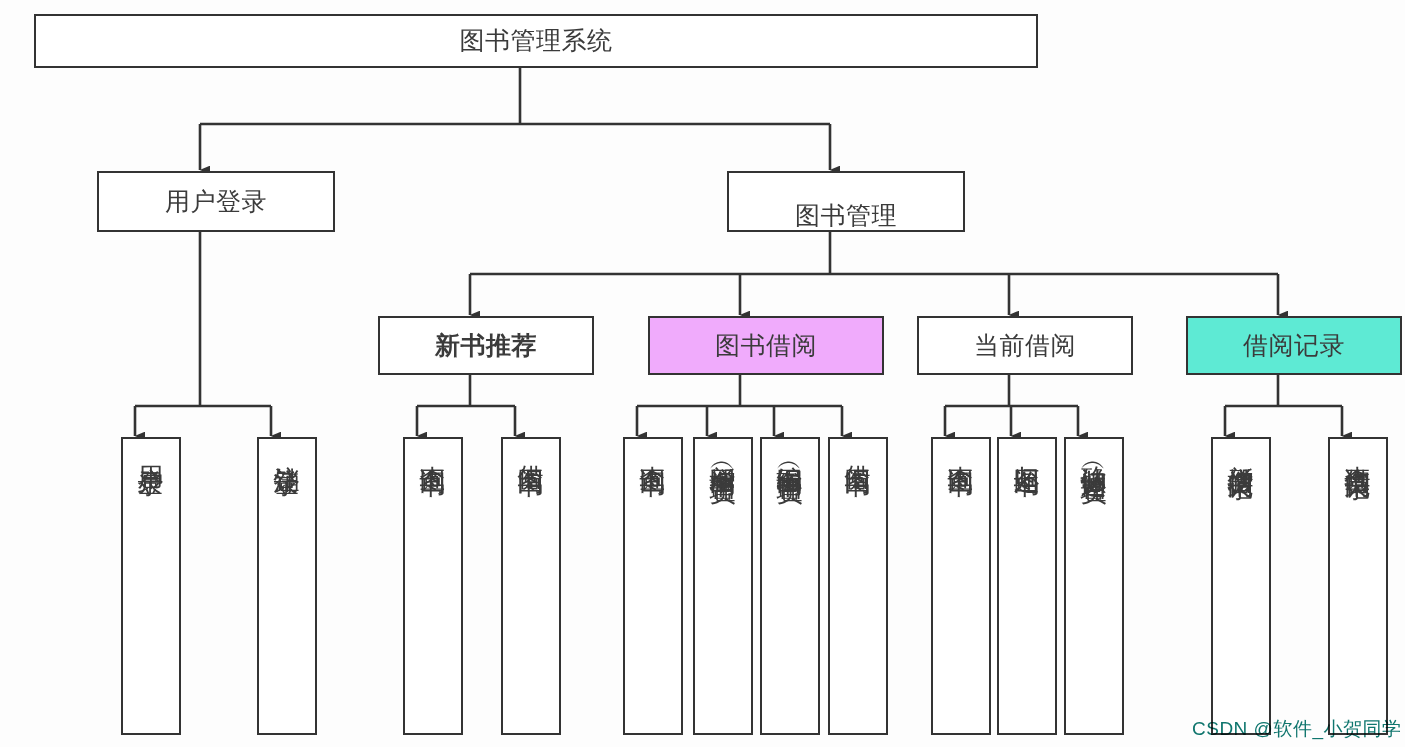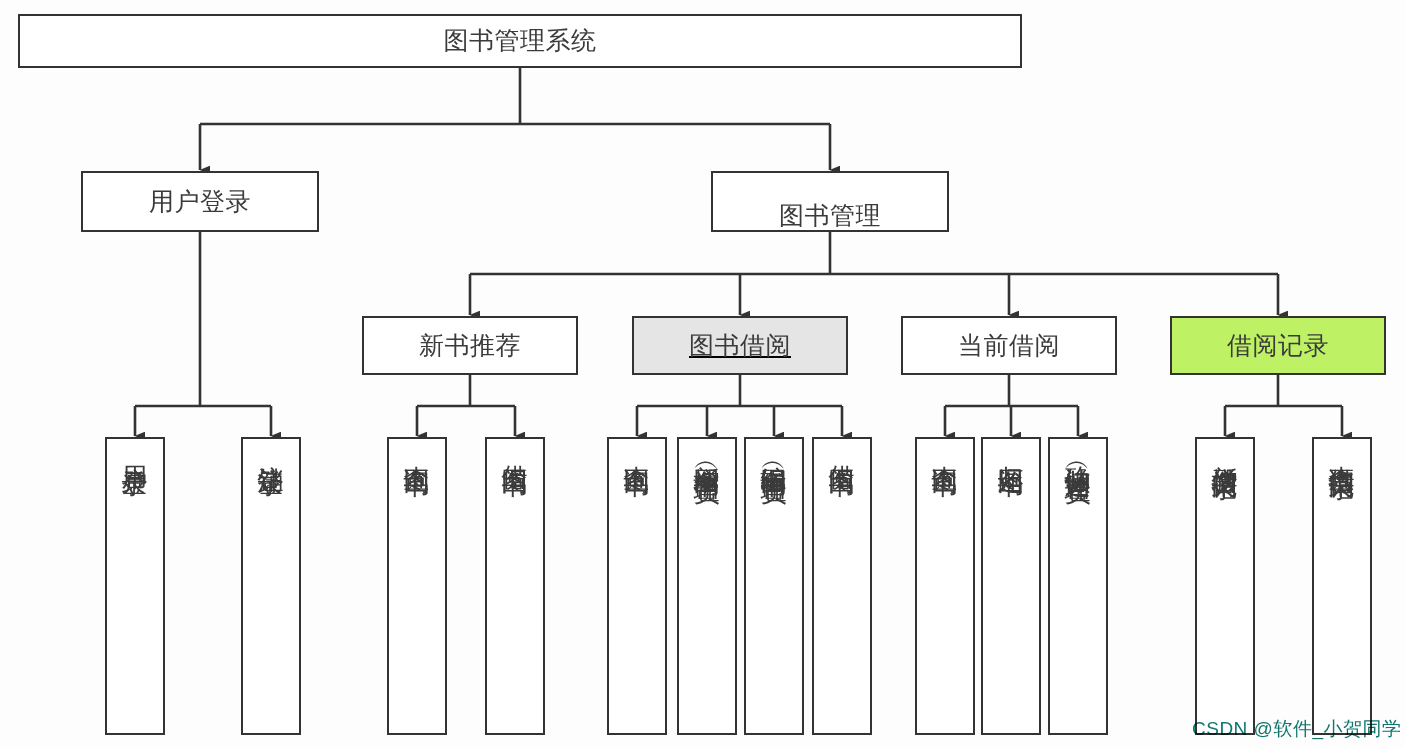--- a/index.html
+++ b/index.html
@@ -26,20 +26,21 @@
   }
   .node-box {
     position: absolute;
     box-sizing: border-box;
     background: #ffffff;
     border: 2.5px solid #333333;
     display: flex;
     align-items: center;
     justify-content: center;
     overflow: hidden;
+    margin-left: 16px;
   }
   .node-label {
     color: #3b3b3b;
     text-align: center;
     line-height: 1.18;
     letter-spacing: 0.5px;
     white-space: pre-wrap;
     user-select: none;
   }
   .node-box.horizontal .node-label {
@@ -120,29 +121,29 @@
       <div class="node-box horizontal" style="left: 18px; top: 14px; width: 1004px; height: 54px; border-color: rgb(51, 51, 51); background: rgb(255, 255, 255);">
         <span class="node-label" style="color: rgb(59, 59, 59);">图书管理系统</span>
       </div>
       <div class="node-box horizontal" style="left: 81px; top: 171px; width: 238px; height: 61px; border-color: rgb(51, 51, 51); background: rgb(255, 255, 255);">
         <span class="node-label" style="color: rgb(59, 59, 59);">用户登录</span>
       </div>
       <div class="node-box horizontal" style="left: 711px; top: 171px; width: 238px; height: 61px; border-color: rgb(51, 51, 51); background: rgb(255, 255, 255); align-items: flex-end;">
         <span class="node-label" style="color: rgb(59, 59, 59);">图书管理</span>
       </div>
       <div class="node-box horizontal" style="left: 362px; top: 316px; width: 216px; height: 59px; border-color: rgb(51, 51, 51); background: rgb(255, 255, 255);">
-        <span class="node-label" style="color: rgb(59, 59, 59);">新书推荐</span>
+        <span class="node-label" style="color: rgb(59, 59, 59); font-weight: bold;">新书推荐</span>
       </div>
-      <div class="node-box horizontal" style="left: 632px; top: 316px; width: 216px; height: 59px; border-color: rgb(51, 51, 51); background: #e5e5e5; text-decoration: underline;">
+      <div class="node-box horizontal" style="left: 632px; top: 316px; width: 236px; height: 59px; border-color: rgb(51, 51, 51); background: #f0abfc;">
         <span class="node-label" style="color: rgb(59, 59, 59);">图书借阅</span>
       </div>
       <div class="node-box horizontal" style="left: 901px; top: 316px; width: 216px; height: 59px; border-color: rgb(51, 51, 51); background: rgb(255, 255, 255);">
         <span class="node-label" style="color: rgb(59, 59, 59);">当前借阅</span>
       </div>
-      <div class="node-box horizontal" style="left: 1170px; top: 316px; width: 216px; height: 59px; border-color: rgb(51, 51, 51); background: #bef264;">
+      <div class="node-box horizontal" style="left: 1170px; top: 316px; width: 216px; height: 59px; border-color: rgb(51, 51, 51); background: #5eead4;">
         <span class="node-label" style="color: rgb(59, 59, 59);">借阅记录</span>
       </div>
       <div class="node-box vertical" style="left: 105px; top: 437px; width: 60px; height: 298px; border-color: rgb(51, 51, 51); background: rgb(255, 255, 255);">
         <span class="node-label" style="color: rgb(59, 59, 59);">用户登录</span>
       </div>
       <div class="node-box vertical" style="left: 241px; top: 437px; width: 60px; height: 298px; border-color: rgb(51, 51, 51); background: rgb(255, 255, 255);">
         <span class="node-label" style="color: rgb(59, 59, 59);">注销登录</span>
       </div>
       <div class="node-box vertical" style="left: 387px; top: 437px; width: 60px; height: 298px; border-color: rgb(51, 51, 51); background: rgb(255, 255, 255);">
         <span class="node-label" style="color: rgb(59, 59, 59);">查询图书</span>

